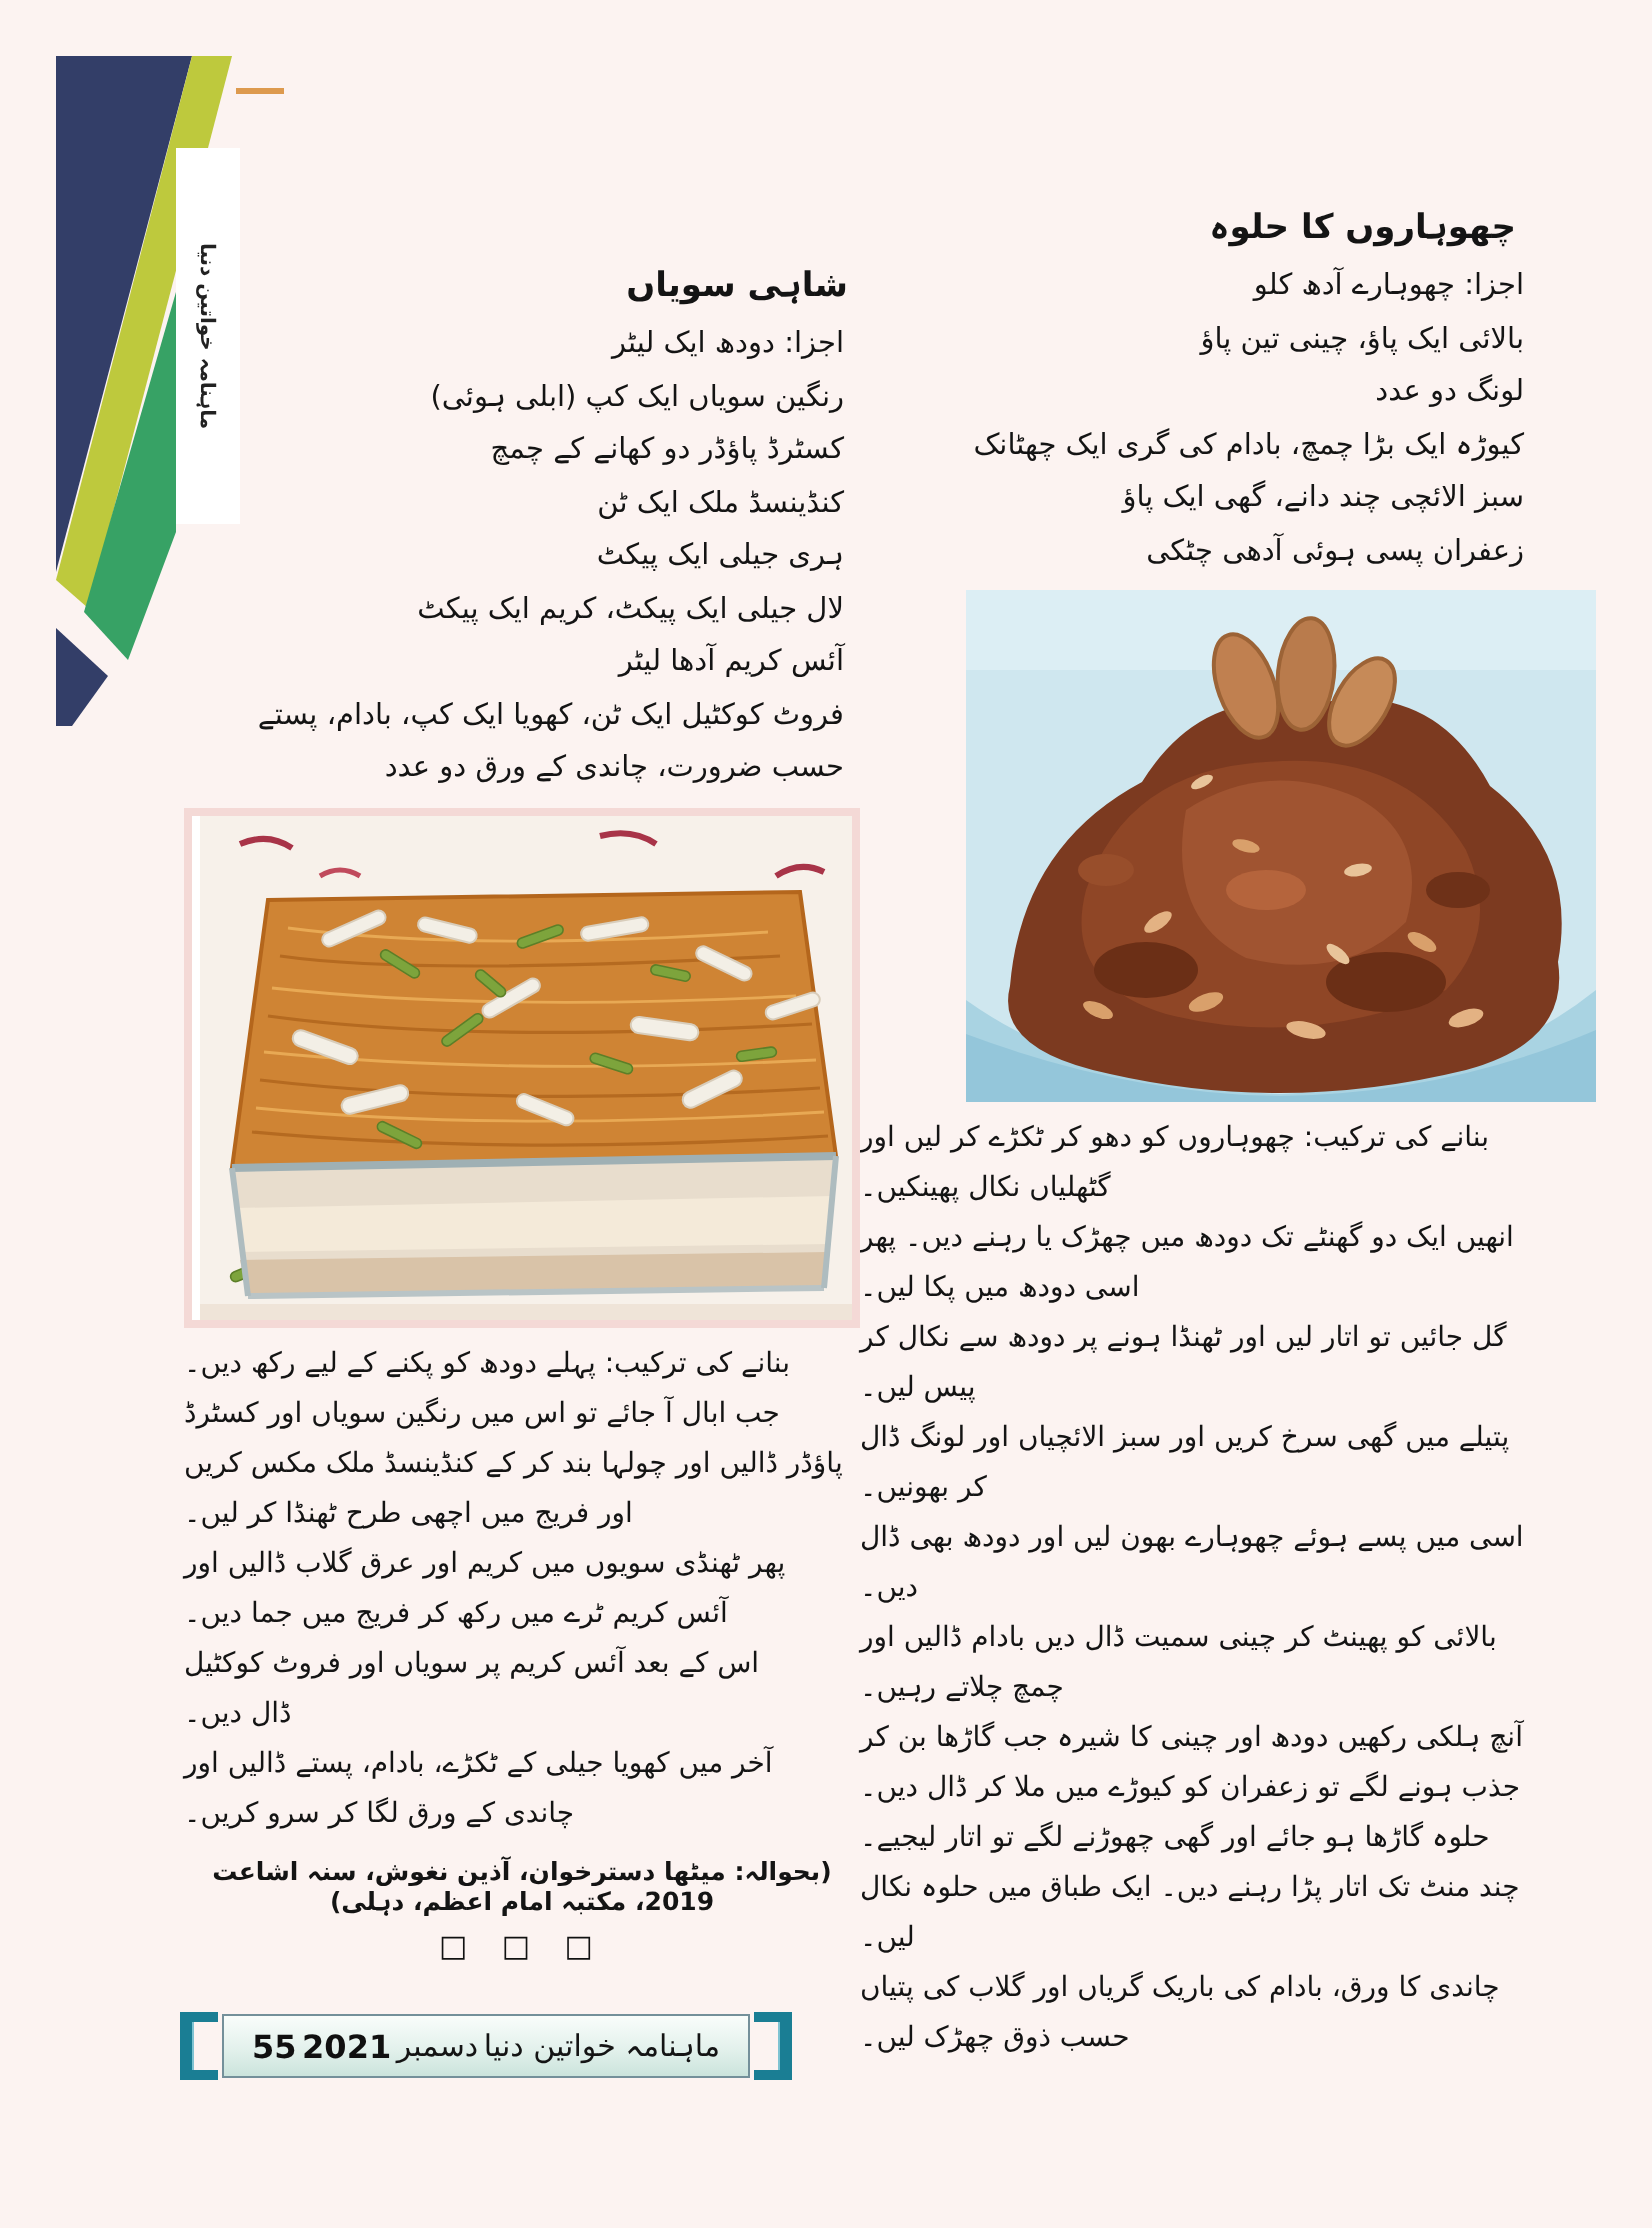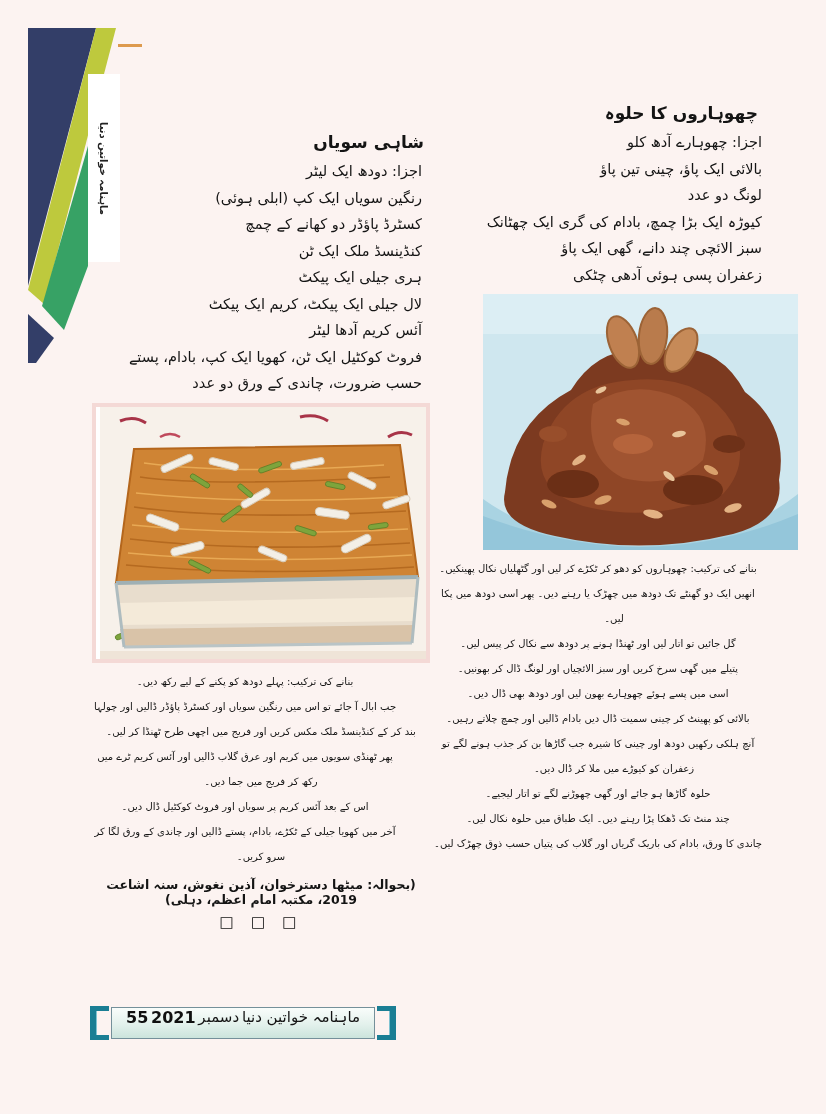--- a/index.html
+++ b/index.html
@@ -25,39 +25,39 @@
   .col-second{left:92px;top:132px;width:338px;}
   .recipe-title{font-size:17px;font-weight:bold;text-align:right;margin:0 6px 6px 0;}
   .col-first .recipe-title{padding-right:34px;}
   .ings{margin:0;}
   .ing{font-size:14.5px;line-height:26.5px;text-align:right;}
   .col-first .ings{padding-right:36px;}
   .col-second .ings{padding-right:8px;}
   .photo{margin:6px 0 6px 0;}
   .photo svg{display:block;}
   .photo-framed{border:4px solid #f4d9d6;background:#fff;}
-  .method p{margin:0;font-size:10px;line-height:25px;text-align:center;text-indent:32px;}
+  .method p{margin:0;font-size:14px;line-height:25px;text-align:left;text-indent:32px;}
   .reference{font-size:12.5px;font-weight:bold;text-align:center;margin-top:8px;}
   .end-squares{
     text-align:center;font-size:15px;font-weight:bold;letter-spacing:6px;margin-top:6px;color:#111;
   }
   
   .footer-bar{
     position:absolute;left:90px;top:1006px;width:306px;height:34px;
     display:flex;align-items:stretch;
   }
   .bracket{width:13px;}
   .bracket-left{border-top:5px solid #1a7e94;border-bottom:5px solid #1a7e94;border-left:6px solid #1a7e94;
     box-shadow:inset 1px 0 0 #7fc3d2;}
   .bracket-right{border-top:5px solid #1a7e94;border-bottom:5px solid #1a7e94;border-right:6px solid #1a7e94;
     box-shadow:inset -1px 0 0 #7fc3d2;}
   .bar-inner{
     flex:1;margin:1px 2px;border:1px solid #74909a;
     background:linear-gradient(180deg,#f9fdfb 0%,#e3f1ec 55%,#cbe4dc 100%);
-    display:flex;justify-content:space-between;
+    display:flex;align-items:center;justify-content:space-between;
     padding:0 14px;direction:ltr;
   }
   .bar-inner .num{font-size:16px;font-weight:bold;color:#101010;}
   .bar-inner .urdu-small{font-size:15px;}
 </style>
 </head>
 <body>
 
 <div class="corner">
   <svg width="132" height="335" viewBox="0 0 132 335">
@@ -120,21 +120,21 @@
 
   <div class="method">
     <p>بنانے کی ترکیب: چھوہاروں کو دھو کر ٹکڑے کر لیں اور گٹھلیاں نکال پھینکیں۔</p>
     <p>انھیں ایک دو گھنٹے تک دودھ میں چھڑک یا رہنے دیں۔ پھر اسی دودھ میں پکا لیں۔</p>
     <p>گل جائیں تو اتار لیں اور ٹھنڈا ہونے پر دودھ سے نکال کر پیس لیں۔</p>
     <p>پتیلے میں گھی سرخ کریں اور سبز الائچیاں اور لونگ ڈال کر بھونیں۔</p>
     <p>اسی میں پسے ہوئے چھوہارے بھون لیں اور دودھ بھی ڈال دیں۔</p>
     <p>بالائی کو پھینٹ کر چینی سمیت ڈال دیں بادام ڈالیں اور چمچ چلاتے رہیں۔</p>
     <p>آنچ ہلکی رکھیں دودھ اور چینی کا شیرہ جب گاڑھا بن کر جذب ہونے لگے تو زعفران کو کیوڑے میں ملا کر ڈال دیں۔</p>
     <p>حلوہ گاڑھا ہو جائے اور گھی چھوڑنے لگے تو اتار لیجیے۔</p>
-    <p>چند منٹ تک ڈھکا پڑا رہنے دیں۔ ایک طباق میں حلوہ نکال لیں۔</p>
+    <p>چند منٹ تک اتار پڑا رہنے دیں۔ ایک طباق میں حلوہ نکال لیں۔</p>
     <p>چاندی کا ورق، بادام کی باریک گریاں اور گلاب کی پتیاں حسب ذوق چھڑک لیں۔</p>
   </div>
 </section>
 
 <section class="col col-second urdu">
   <h2 class="recipe-title">شاہی سویاں</h2>
   <div class="ings">
     <div class="ing">اجزا: دودھ ایک لیٹر</div>
     <div class="ing">رنگین سویاں ایک کپ (ابلی ہوئی)</div>
     <div class="ing">کسٹرڈ پاؤڈر دو کھانے کے چمچ</div>

